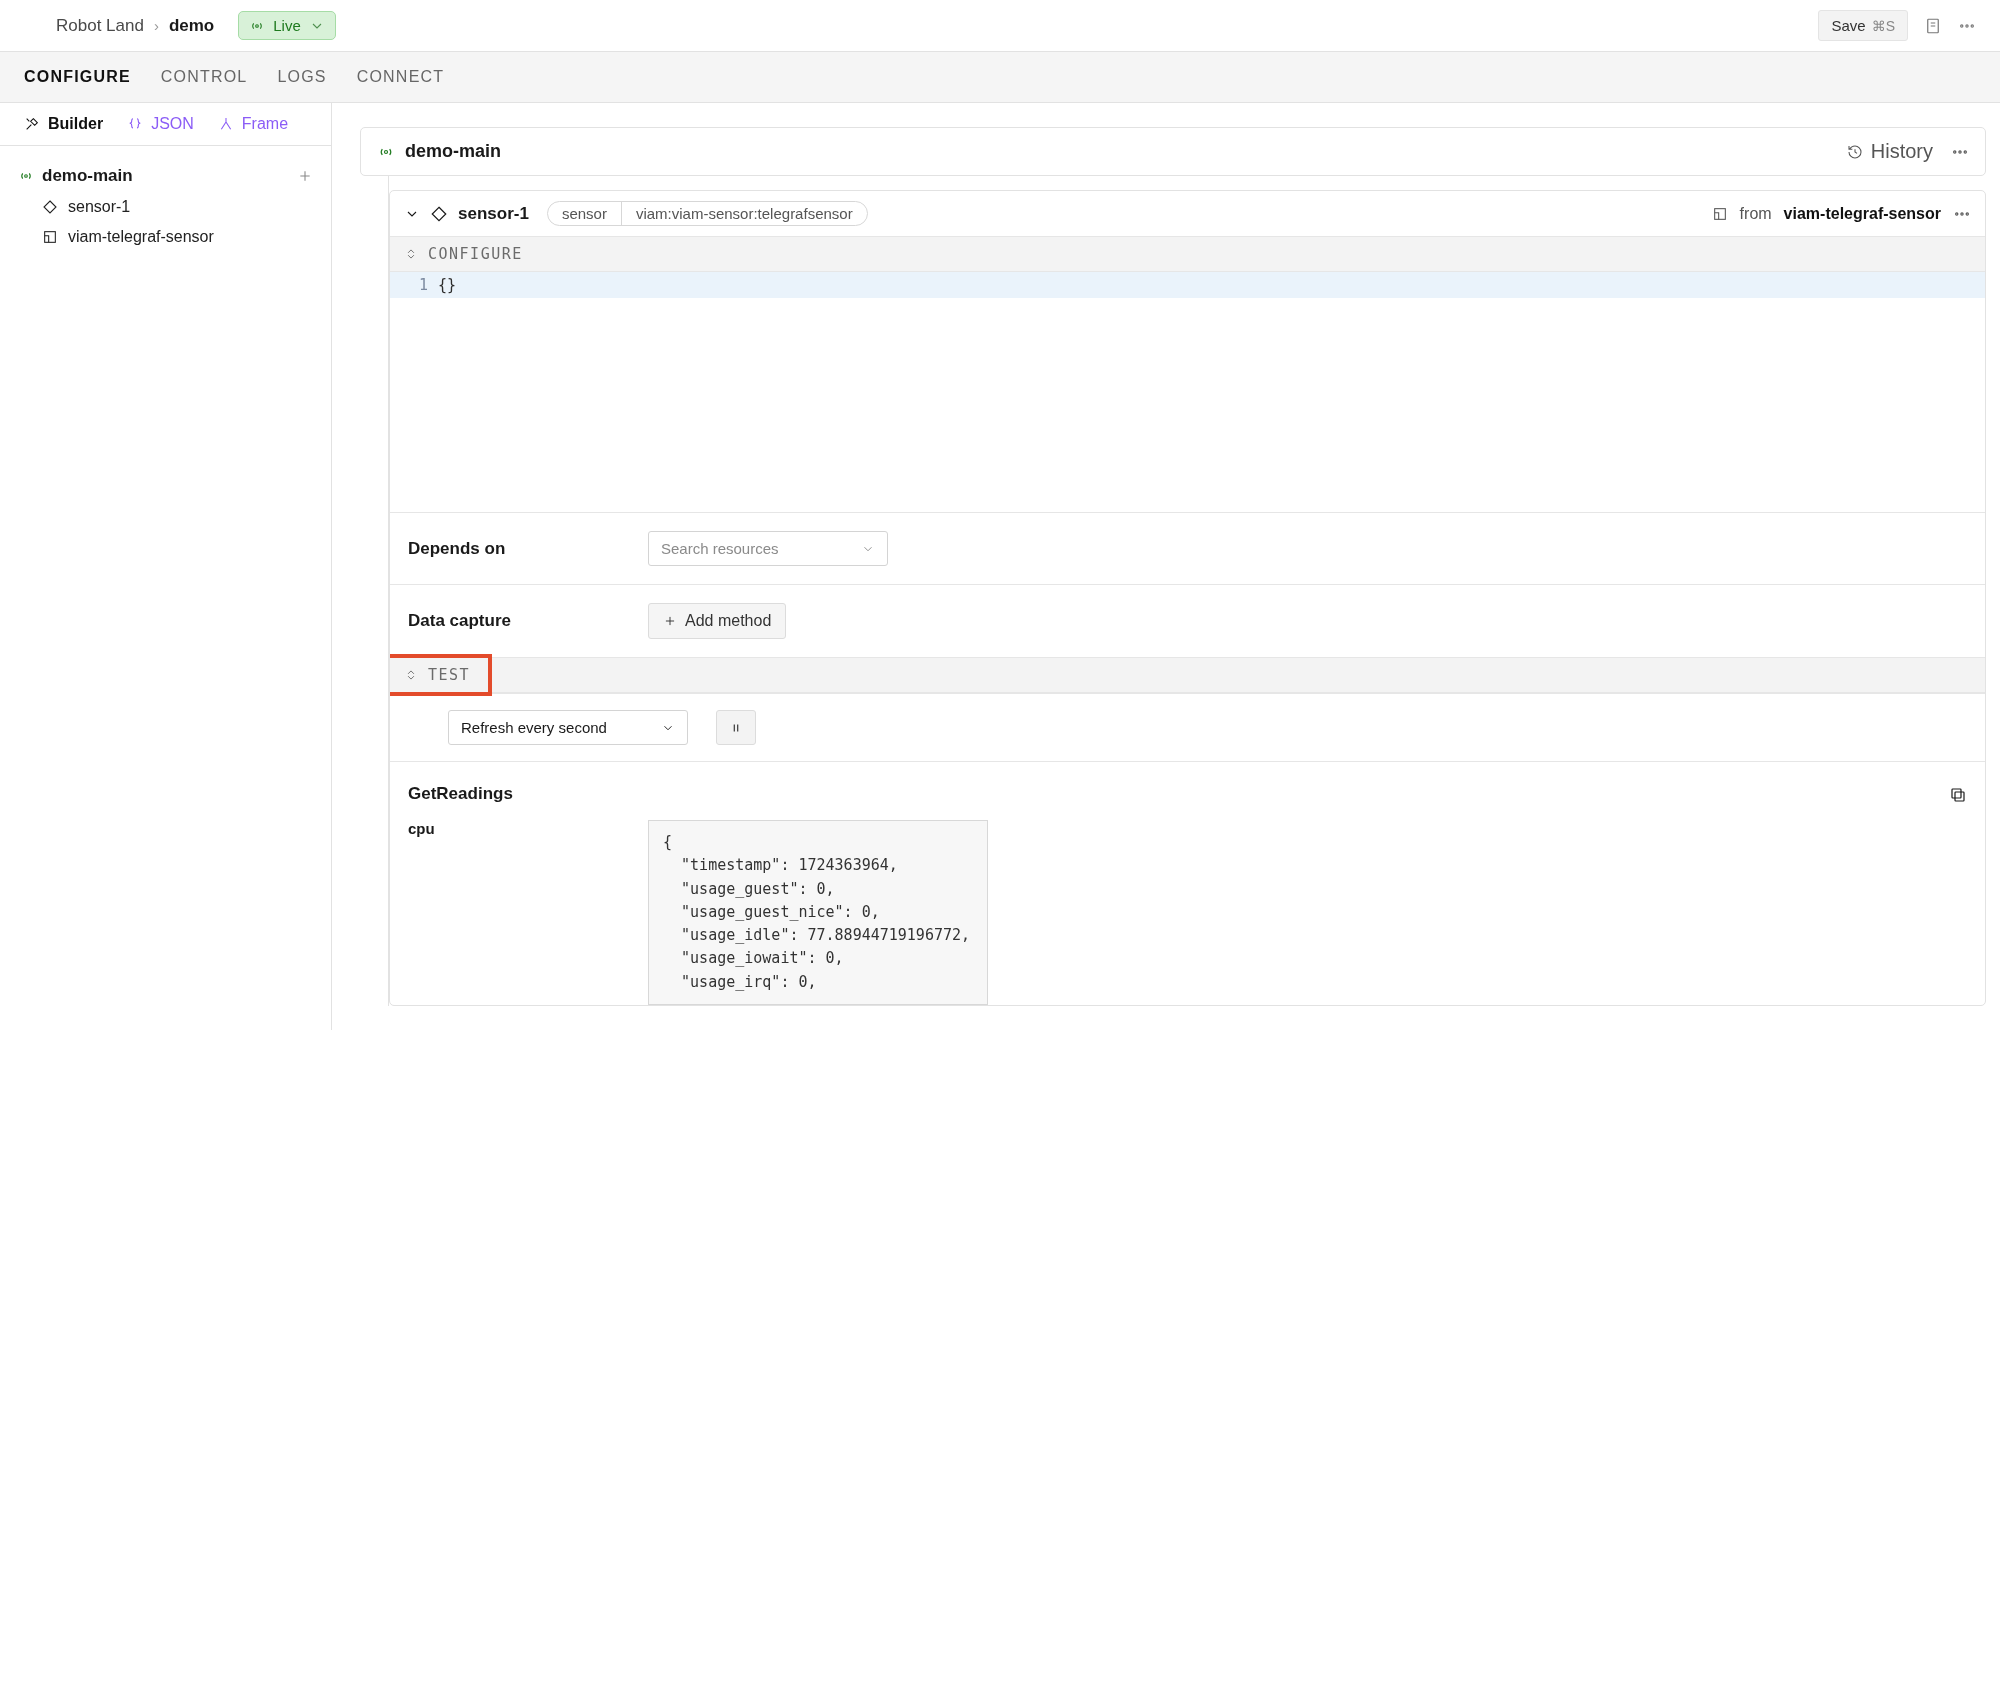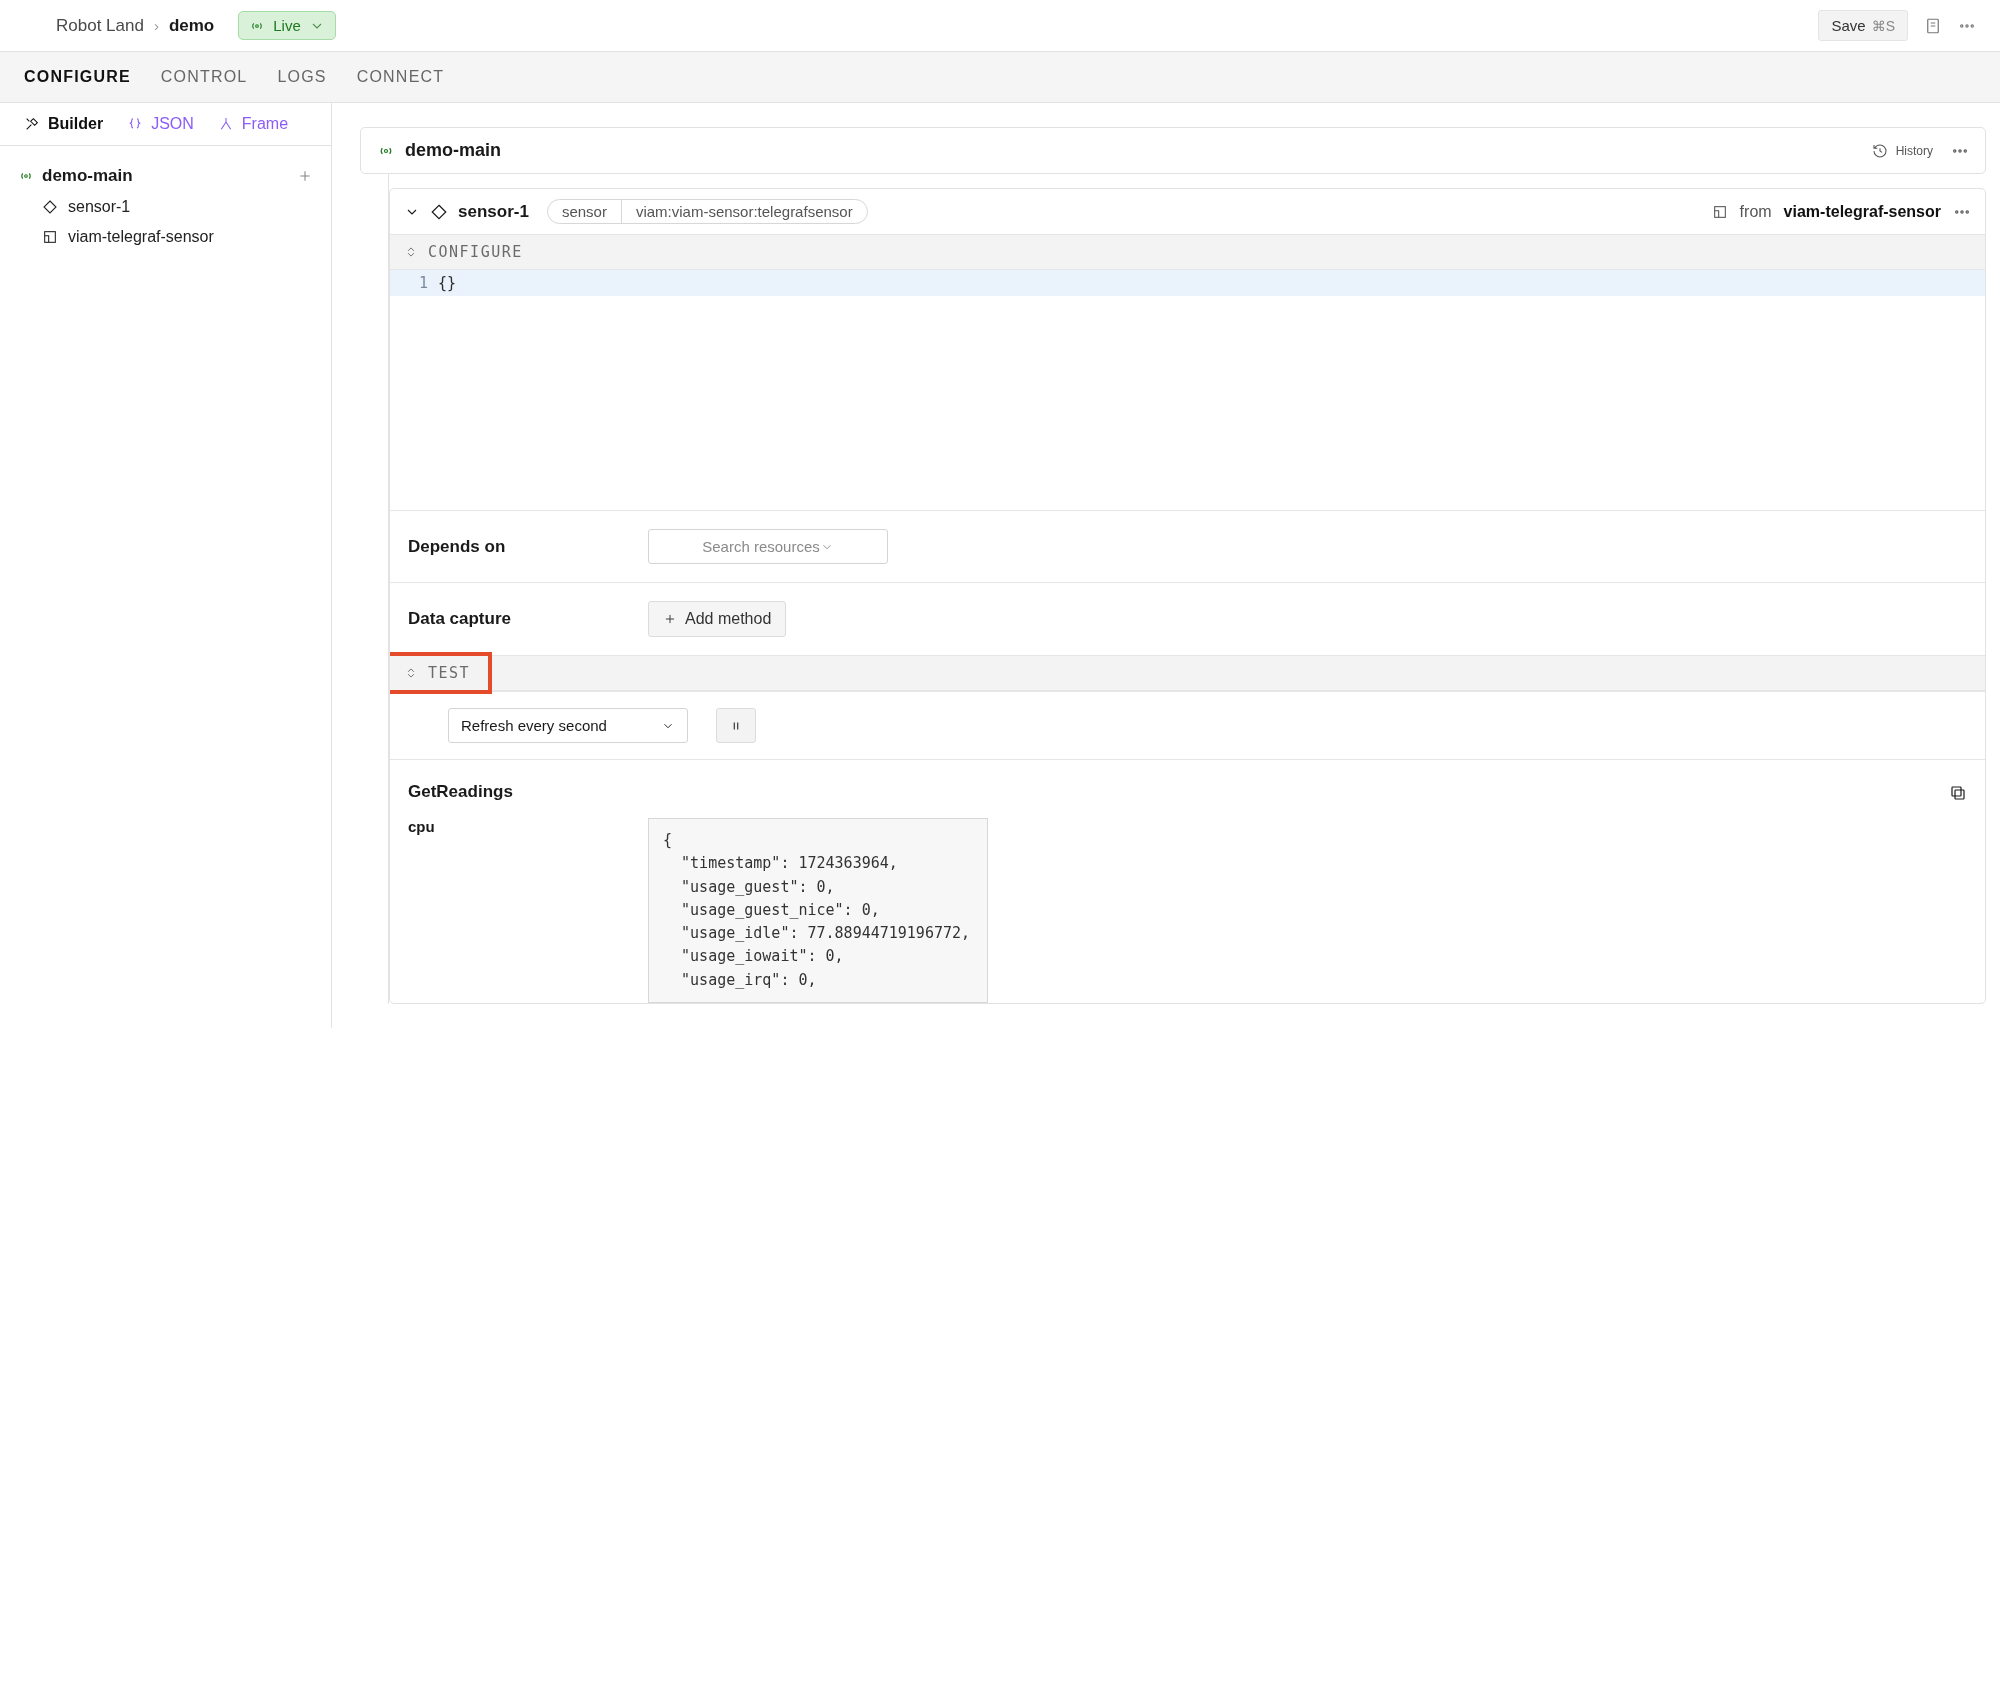--- a/index.html
+++ b/index.html
@@ -39,21 +39,21 @@
     .trow.child { padding-left: 30px; font-size: 16px; }
     .trow.child .lab { gap: 10px; color: #222; }
     .addbtn { color: #888; }
     
     .main { flex: 1; padding: 24px 14px 24px 28px; overflow: hidden; }
     
     .card { border: 1px solid #e2e2e2; border-radius: 5px; background: #fff; }
     .card-hd { display: flex; align-items: center; justify-content: space-between; padding: 12px 16px; }
     .card-hd .lft { display: flex; align-items: center; gap: 10px; font-weight: 700; font-size: 18px; }
     .card-hd .rgt { display: flex; align-items: center; gap: 18px; color: #555; }
-    .card-hd .rgt .hist { display: flex; align-items: center; gap: 8px; font-size: 12px; text-align: center; }
+    .card-hd .rgt .hist { display: flex; align-items: center; gap: 8px; font-size: 20px; text-align: center; }
     
     .inner { margin-left: 28px; border-left: 1px solid #e2e2e2; padding-top: 14px; }
     
     .rescard { border: 1px solid #e2e2e2; border-radius: 5px; overflow: hidden; }
     .reshd { display: flex; align-items: center; justify-content: space-between; padding: 10px 14px; }
     .reshd .lft { display: flex; align-items: center; gap: 10px; }
     .resname { font-weight: 700; font-size: 17px; }
     .pillgroup { display: flex; align-items: center; border: 1px solid #d7d7d7; border-radius: 999px; overflow: hidden; margin-left: 8px; }
     .pill-a { padding: 3px 14px; color: #555; font-size: 15px; border-right: 1px solid #d7d7d7; position: relative; }
     .pill-a::after { content: ""; position: absolute; right: -8px; top: 0; bottom: 0; width: 16px; background: #fff; transform: skewX(25deg); border-right: 1px solid #d7d7d7; display: none; }
@@ -66,21 +66,21 @@
     
     .highlight-box { border: 4px solid #e34b2b; display: inline-flex; margin: -4px 0 -4px -4px; }
     
     .codearea { min-height: 240px; }
     .codeline { display: flex; background: #eaf3fb; }
     .ln { width: 48px; text-align: right; padding: 4px 10px 4px 0; color: #7c8aa0; font-family: ui-monospace, SFMono-Regular, Menlo, monospace; font-size: 15px; }
     .codetxt { padding: 4px 0; font-family: ui-monospace, SFMono-Regular, Menlo, monospace; font-size: 15px; color: #2d2d2d; }
     
     .sect { display: flex; align-items: center; justify-content: flex-start; gap: 40px; padding: 18px 18px; border-top: 1px solid #e6e6e6; }
     .sect .slabel { font-weight: 700; font-size: 17px; width: 200px; }
-    .searchbox { display: flex; align-items: center; justify-content: center; border: 1px solid #d4d4d4; padding: 8px 12px; width: 240px; color: #8a8a8a; font-size: 15px; border-radius: 3px; background: #fff; }
+    .searchbox { display: flex; align-items: center; justify-content: space-between; border: 1px solid #d4d4d4; padding: 8px 12px; width: 240px; color: #8a8a8a; font-size: 15px; border-radius: 3px; background: #fff; }
     .addmethod { display: inline-flex; align-items: center; gap: 8px; border: 1px solid #dcdcdc; background: #f5f5f5; padding: 8px 14px; font-size: 16px; color: #333; border-radius: 3px; }
     
     .testarea { padding: 16px 18px; border-top: 1px solid #e6e6e6; }
     .refreshrow { display: flex; gap: 28px; margin-left: 40px; }
     .refreshsel { display: flex; align-items: center; justify-content: space-between; border: 1px solid #d4d4d4; padding: 8px 12px; width: 240px; font-size: 15px; border-radius: 3px; }
     .pausebtn { display: inline-flex; align-items: center; justify-content: center; width: 40px; border: 1px solid #dcdcdc; background: #f3f3f3; border-radius: 3px; }
     
     .read-hd { display: flex; align-items: flex-end; justify-content: space-between; padding: 22px 18px 10px; border-top: 1px solid #e6e6e6; }
     .read-hd h3 { font-size: 17px; font-weight: 700; }
     .readbody { display: flex; gap: 40px; padding: 6px 18px 0; }

